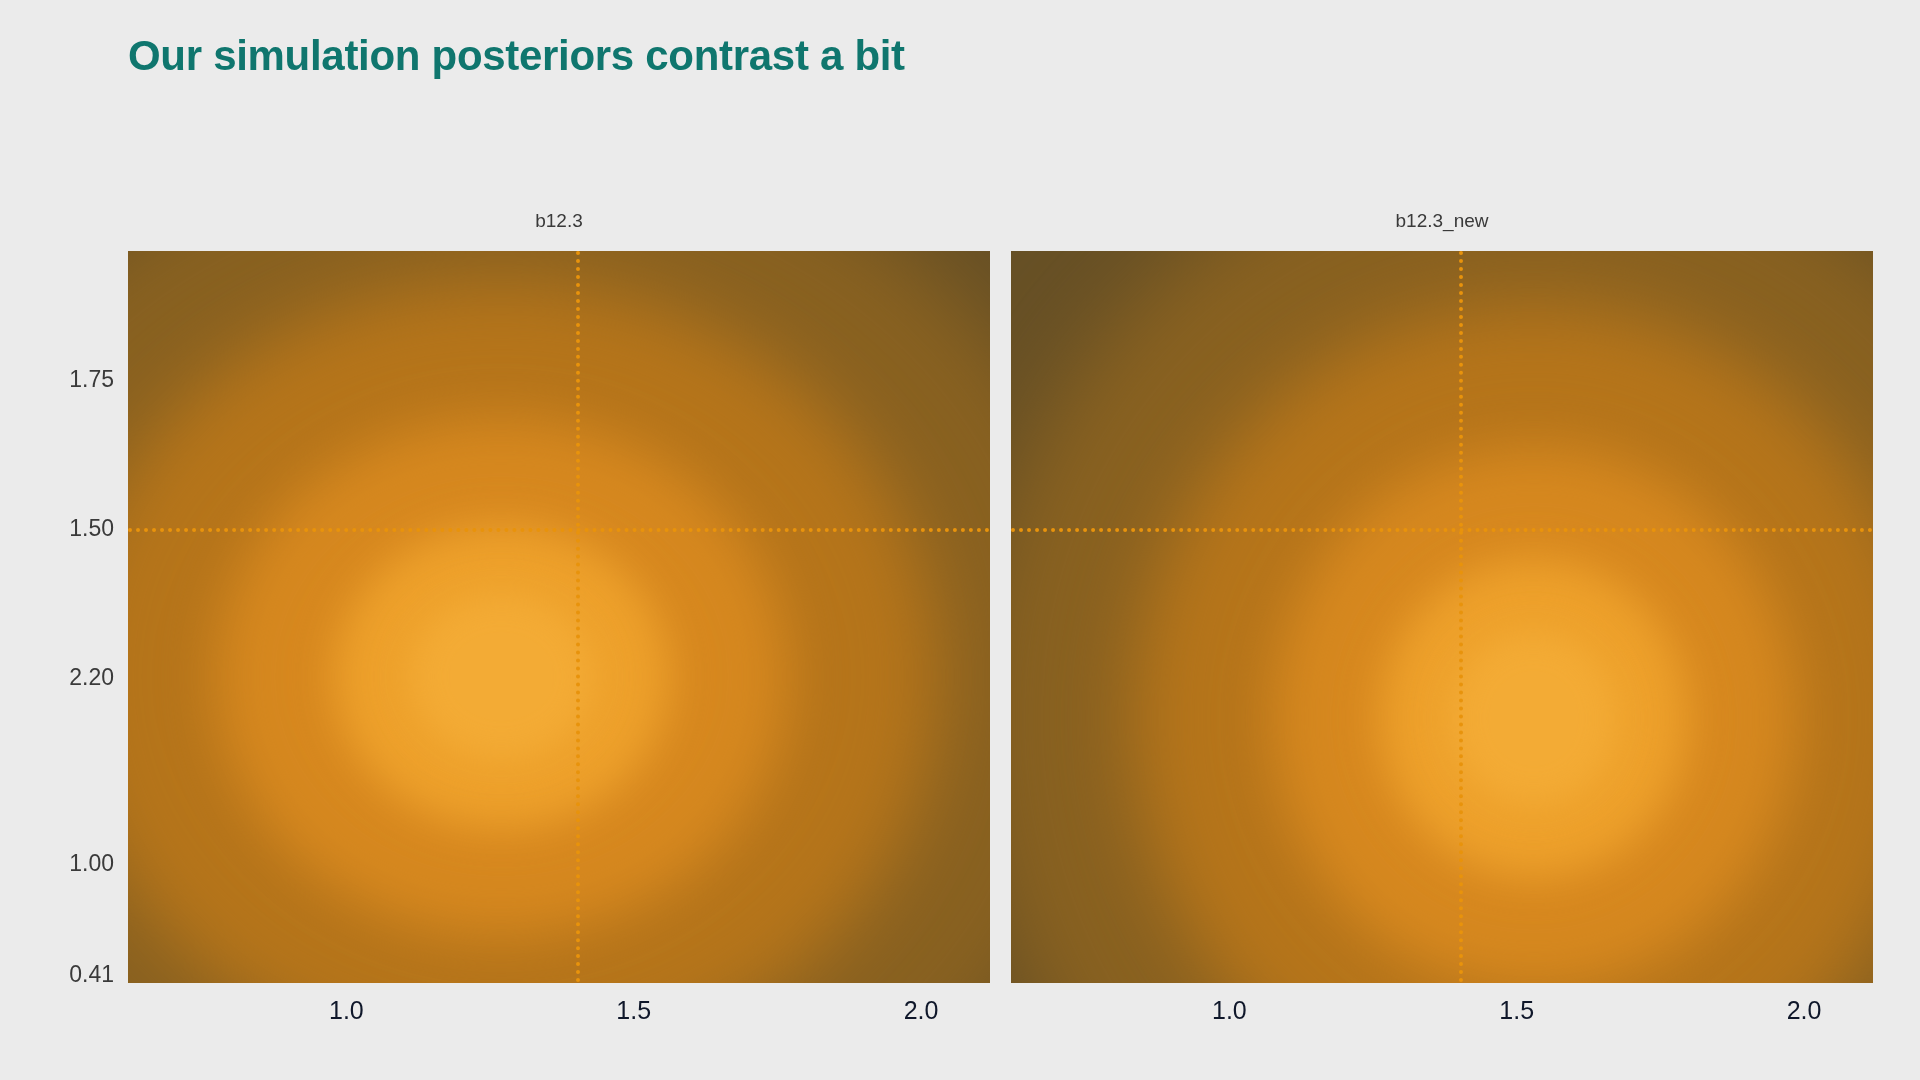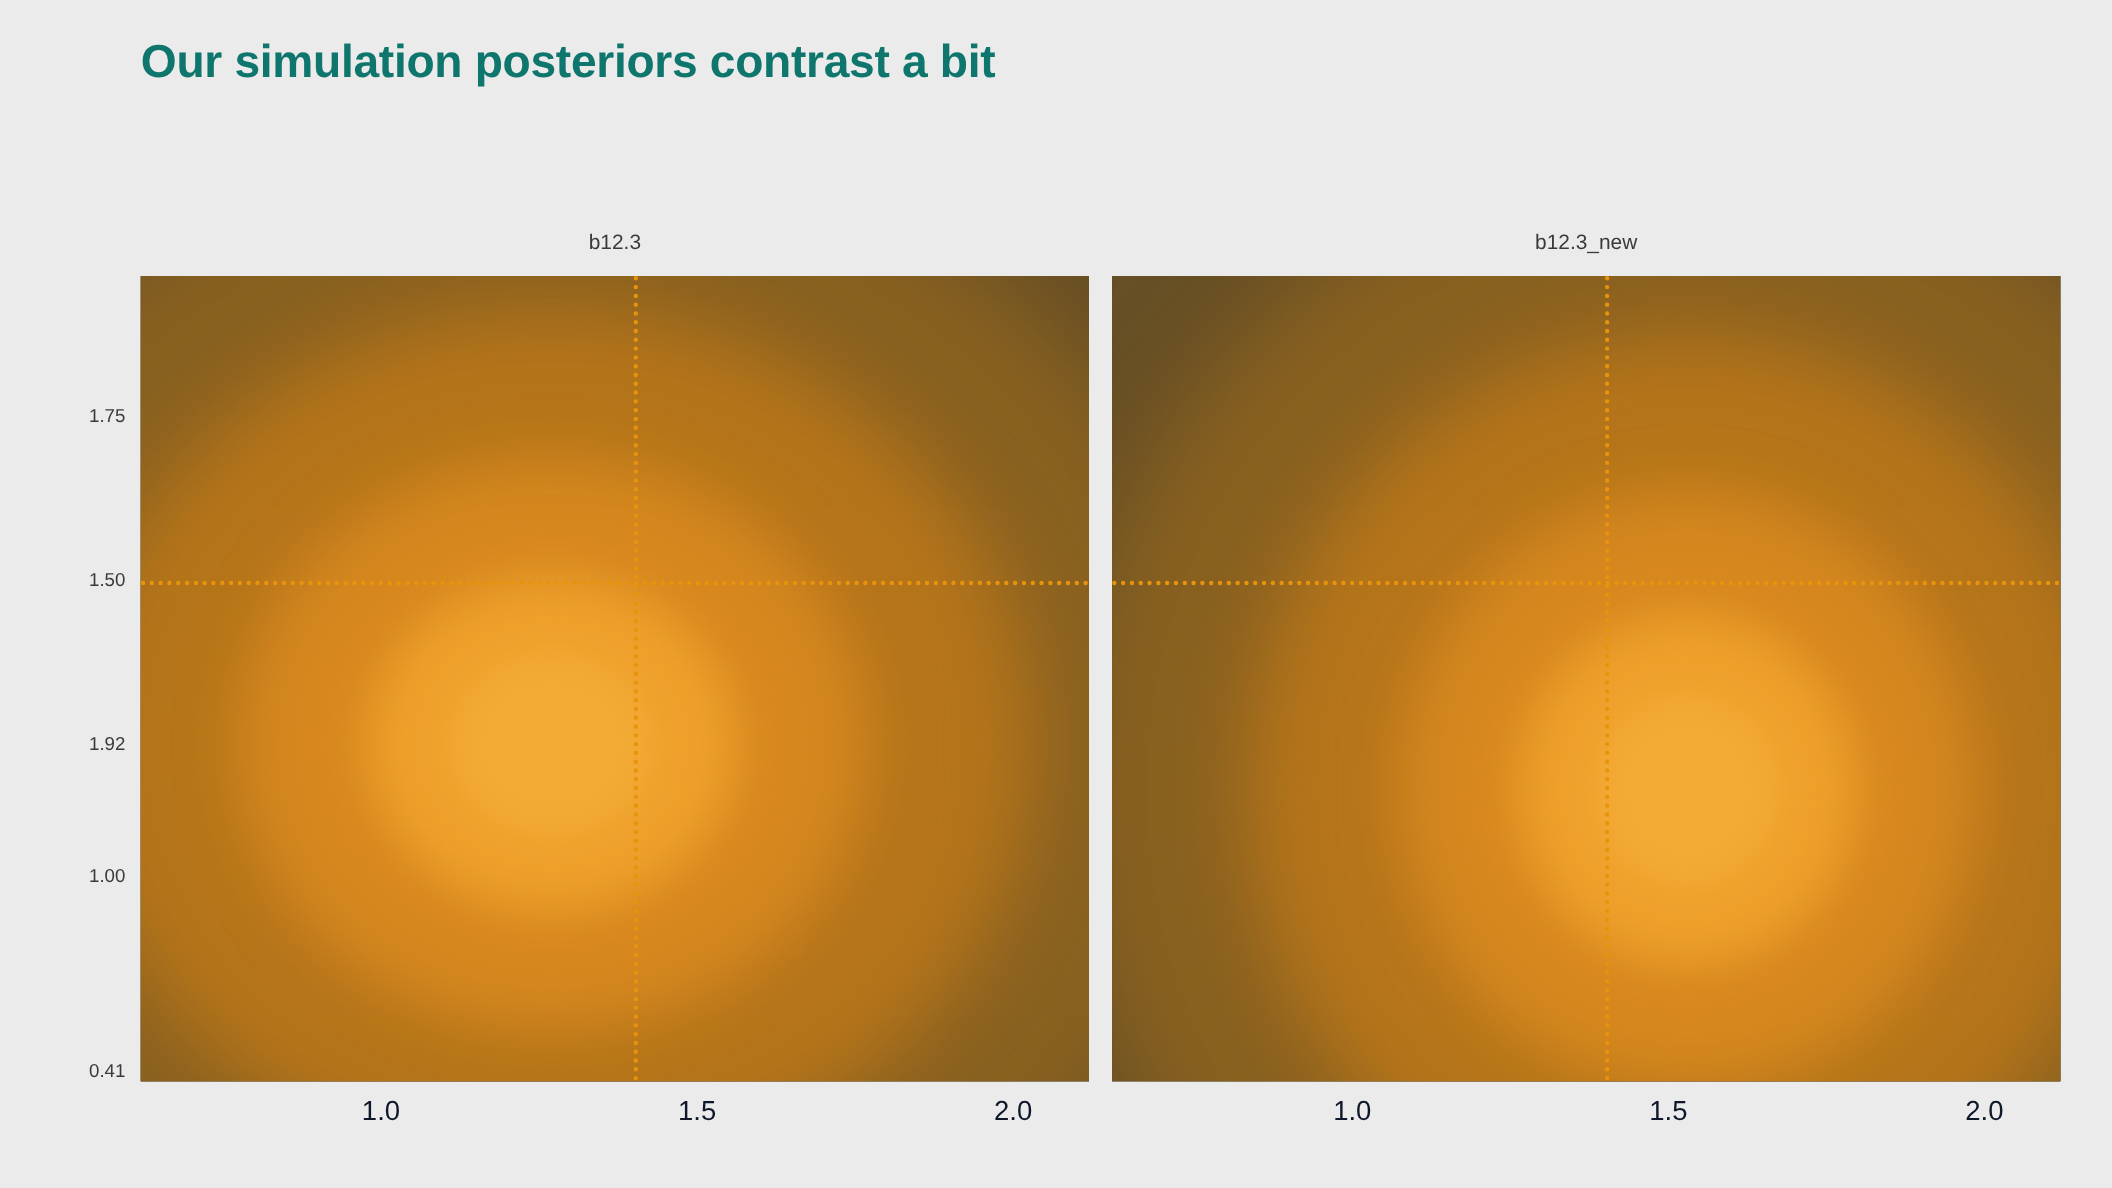--- a/index.html
+++ b/index.html
@@ -92,21 +92,21 @@
     left: 0;
     right: 0;
     height: 0;
     border-top: 4px dotted #E8930C;
   }
 
   
   .ytick {
     position: absolute;
     right: 1806px;      
-    font-size: 17px;
+    font-size: 23px;
     color: #3A3A3A;
     text-align: left;
     transform: translateY(-50%);
     white-space: nowrap;
   }
   .xtick {
     position: absolute;
     top: 996px;
     font-size: 25px;
     color: #0f172a;
@@ -149,22 +149,22 @@
         <div class="blob" style="left: 259.979px; top: 194.843px; width: 525.935px; height: 544.656px; background: rgb(216, 137, 31); opacity: 0.95; filter: blur(28px);"></div>
         <div class="blob" style="left: 368.453px; top: 307.178px; width: 308.987px; height: 319.985px; background: rgb(240, 163, 44); opacity: 0.92; filter: blur(22px);"></div>
         <div class="blob" style="left: 437.482px; top: 378.664px; width: 170.929px; height: 177.013px; background: rgb(245, 174, 56); opacity: 0.8; filter: blur(18px);"></div>
       </div>
     <div class="vline" id="vline-2" style="left: 448.24px;"></div>
     <div class="hline" id="hline-2" style="top: 276.732px;"></div>
   </div>
 
   <div id="ytick-layer">
       <div class="ytick" style="top: 974.073px;">0.41</div>
-      <div class="ytick" style="top: 797px;">1.00</div>
-      <div class="ytick" style="top: 676.512px;">1.92</div>
+      <div class="ytick" style="top: 863px;">1.00</div>
+      <div class="ytick" style="top: 676.512px;">2.20</div>
       <div class="ytick" style="top: 527.732px;">1.50</div>
       <div class="ytick" style="top: 378.951px;">1.75</div>
     </div>
   <div id="xtick-layer">
       <div class="xtick" style="left: 346.373px;">1.0</div>
       <div class="xtick" style="left: 633.707px;">1.5</div>
       <div class="xtick" style="left: 921.04px;">2.0</div>
       <div class="xtick" style="left: 1229.37px;">1.0</div>
       <div class="xtick" style="left: 1516.71px;">1.5</div>
       <div class="xtick" style="left: 1804.04px;">2.0</div>

